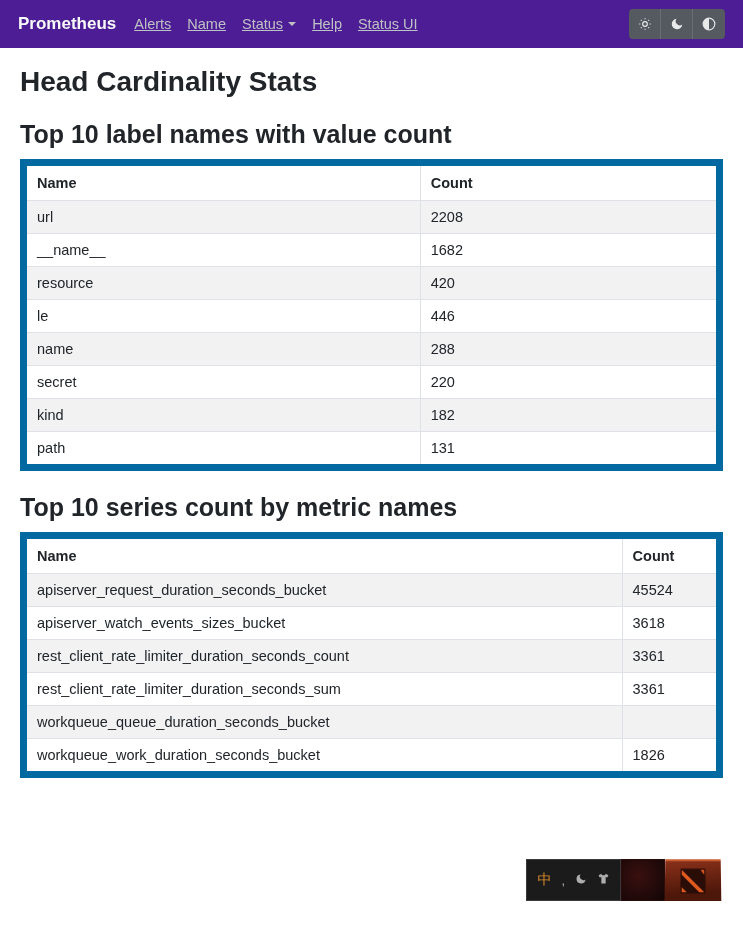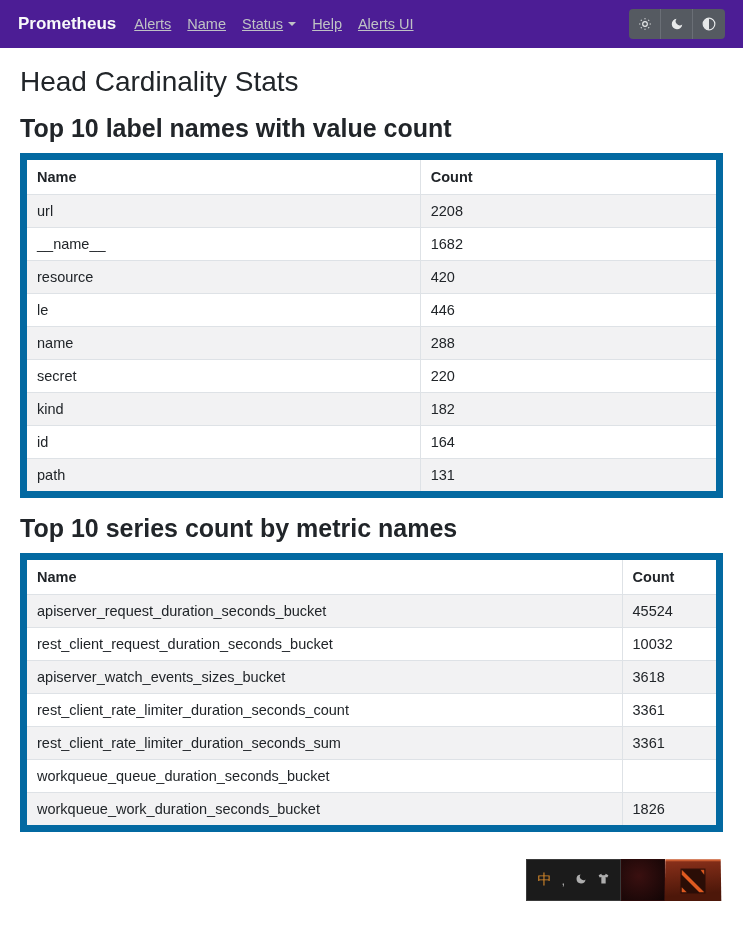--- a/index.html
+++ b/index.html
@@ -61,26 +61,26 @@
     color: #e7e9ea;
   }
   .theme-btn:last-child { border-right: none; }
   .content-wrap {
     height: calc(926px - 48px);
     overflow-y: scroll;
     padding: 18px 20px 20px 20px;
   }
   h1.page-title {
     font-size: 28px;
-    font-weight: 400;
+    font-weight: 700;
   }
   h2.section-title {
     font-size: 25px;
     font-weight: 600;
-    margin-top: 16px;
+    margin-top: 22px;
     margin-bottom: 10px;
   }
   table {
     width: 100%;
     border-collapse: collapse;
     border: 7px solid #0369a1;
     margin-bottom: 14px;
     font-size: 14.5px;
   }
   thead th {
@@ -149,21 +149,21 @@
 
 <div class="navbar">
   <span class="brand">Prometheus</span>
   <span class="nav-link">Alerts</span>
   <span class="nav-link">Name</span>
   <span class="nav-link">
     <span>Status</span>
     <span class="caret"></span>
   </span>
   <span class="nav-link">Help</span>
-  <span class="nav-link">Alerts UI</span>
+  <span class="nav-link">Status UI</span>
   <span class="nav-spacer"></span>
   <div class="theme-btns">
     <div class="theme-btn">
       <svg width="14" height="14" viewBox="0 0 24 24" fill="none" stroke="currentColor" stroke-width="2">
           <circle cx="12" cy="12" r="4"></circle>
           <line x1="12" y1="2" x2="12" y2="4"></line>
           <line x1="12" y1="20" x2="12" y2="22"></line>
           <line x1="4.9" y1="4.9" x2="6.3" y2="6.3"></line>
           <line x1="17.7" y1="17.7" x2="19.1" y2="19.1"></line>
           <line x1="2" y1="12" x2="4" y2="12"></line>
@@ -224,24 +224,20 @@
         </tr>
         <tr>
           <td>secret</td>
           <td>220</td>
         </tr>
         <tr>
           <td>kind</td>
           <td>182</td>
         </tr>
         <tr>
-          <td>id</td>
-          <td>164</td>
-        </tr>
-        <tr>
           <td>path</td>
           <td>131</td>
         </tr>
       </tbody>
   </table>
 
   <h2 class="section-title">Top 10 series count by metric names</h2>
   <table>
     <colgroup>
         <col style="width:86%">
@@ -252,24 +248,20 @@
         <th>Name</th>
         <th>Count</th>
       </tr>
     </thead>
     <tbody id="tbody-series-metric">
         <tr>
           <td>apiserver_request_duration_seconds_bucket</td>
           <td>45524</td>
         </tr>
         <tr>
-          <td>rest_client_request_duration_seconds_bucket</td>
-          <td>10032</td>
-        </tr>
-        <tr>
           <td>apiserver_watch_events_sizes_bucket</td>
           <td>3618</td>
         </tr>
         <tr>
           <td>rest_client_rate_limiter_duration_seconds_count</td>
           <td>3361</td>
         </tr>
         <tr>
           <td>rest_client_rate_limiter_duration_seconds_sum</td>
           <td>3361</td>

